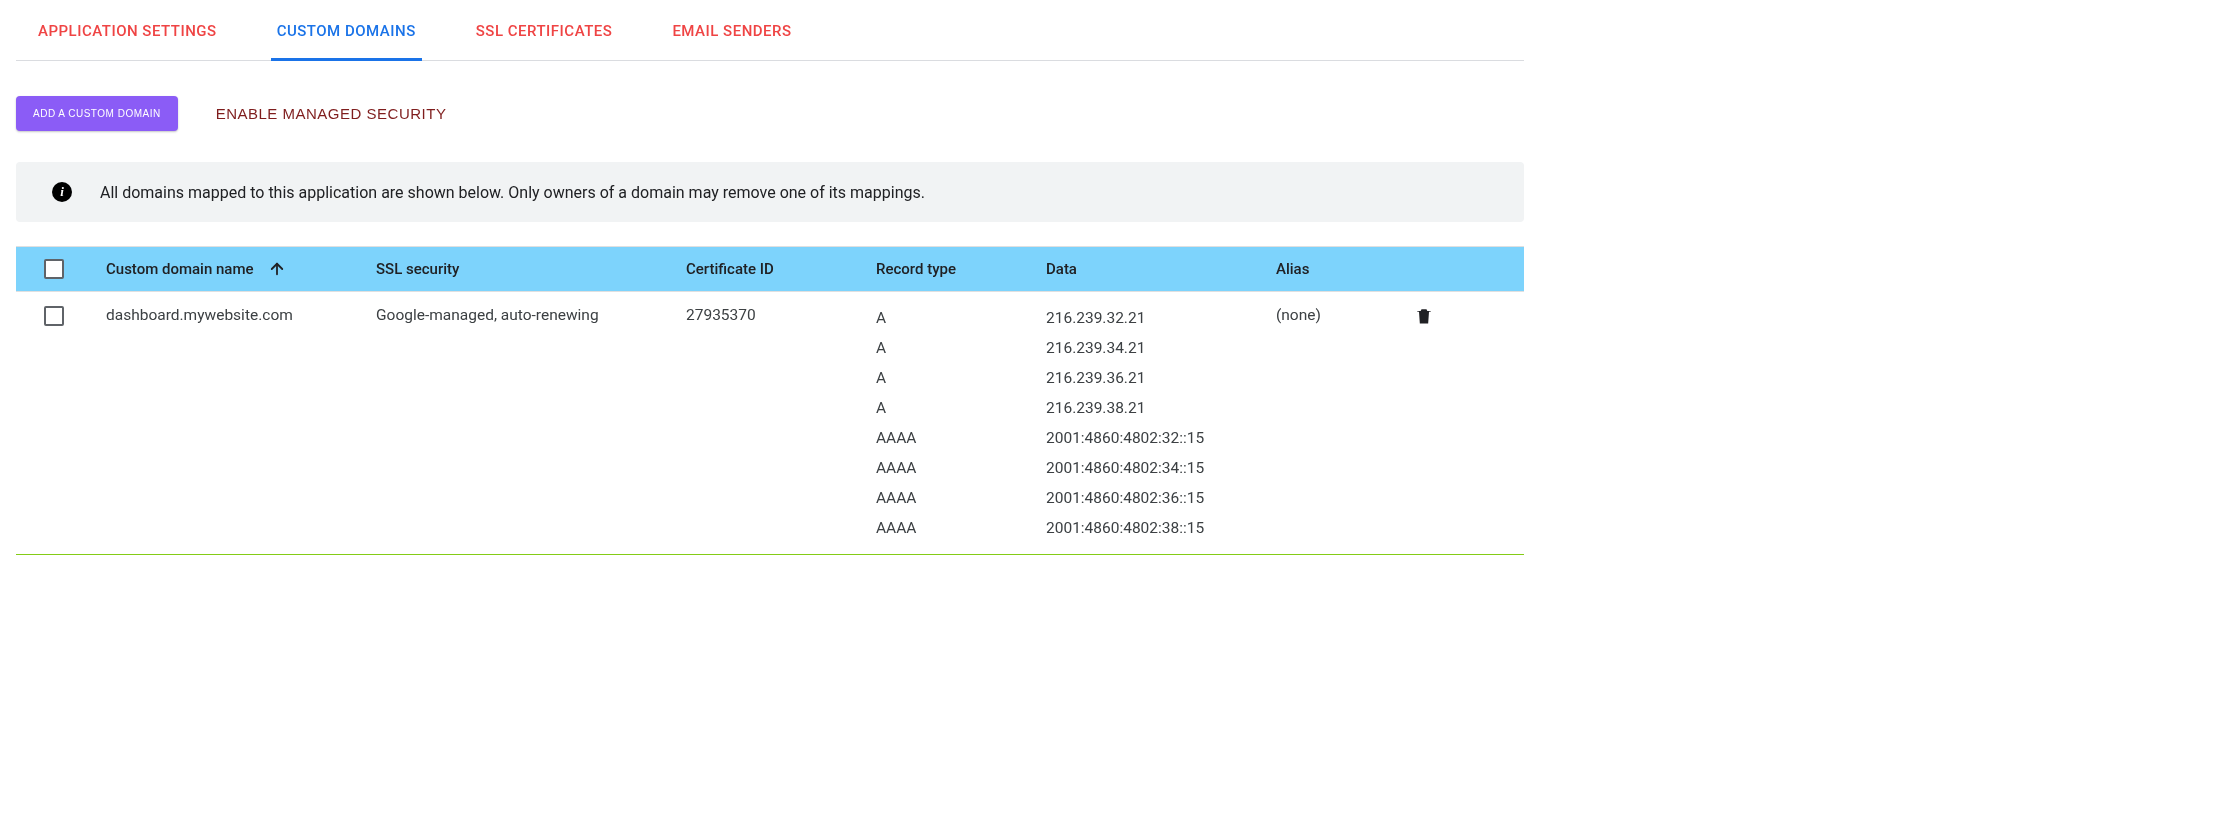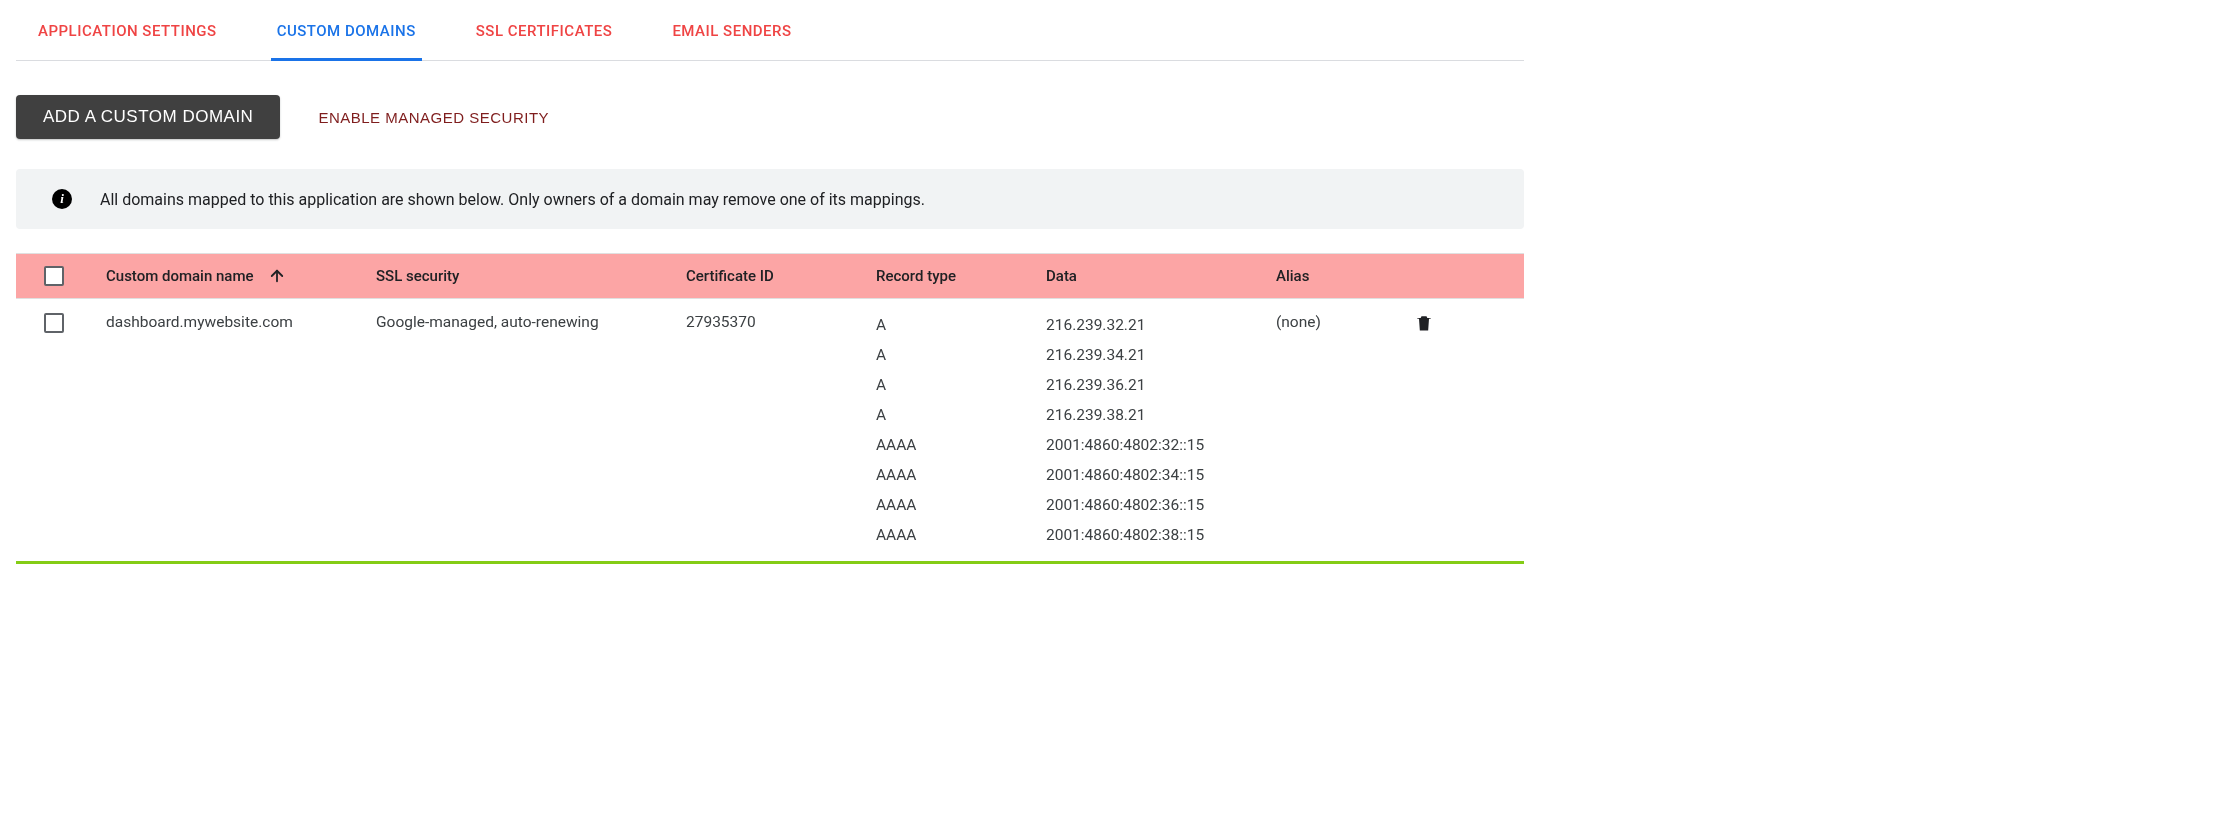--- a/index.html
+++ b/index.html
@@ -35,26 +35,26 @@
     }
 
     
     .action-row {
       display: flex;
       align-items: center;
       gap: 34px;
       padding: 34px 0 30px;
     }
     .btn-primary {
-      background: #404040;
+      background: #8b5cf6;
       color: #fff;
       border: none;
       border-radius: 4px;
-      padding: 12px 27px;
-      font-size: 17px;
+      padding: 12px 17px;
+      font-size: 10px;
       font-weight: 500;
       letter-spacing: .5px;
       text-transform: uppercase;
       cursor: pointer;
       box-shadow: 0 1px 2px rgba(60,64,67,.3);
     }
     .btn-text {
       background: none;
       border: none;
       color: #7f1d1d;
@@ -91,32 +91,32 @@
       font-style: italic;
       font-size: 13px;
       flex-shrink: 0;
     }
 
     
     .table { width: 100%; }
     .thead {
       display: flex;
       align-items: center;
-      background: #fca5a5;
+      background: #7dd3fc;
       border-top: 1px solid #e0e0e0;
       border-bottom: 1px solid #e0e0e0;
       padding: 12px 0;
       font-size: 15px;
       font-weight: 500;
       color: #202124;
     }
     .trow {
       display: flex;
       align-items: flex-start;
-      border-bottom: 3px solid #84cc16;
+      border-bottom: 1px solid #84cc16;
       padding: 14px 0;
       font-size: 15.5px;
       color: #3c4043;
       justify-content: center;
     }
     .col-cb       { width: 90px; padding-left: 28px; display:flex; align-items:flex-start; }
     .col-domain   { width: 270px; display:flex; align-items:center; gap:10px;}
     .col-ssl      { width: 310px; }
     .col-cert     { width: 190px; }
     .col-rectype  { width: 170px; }

